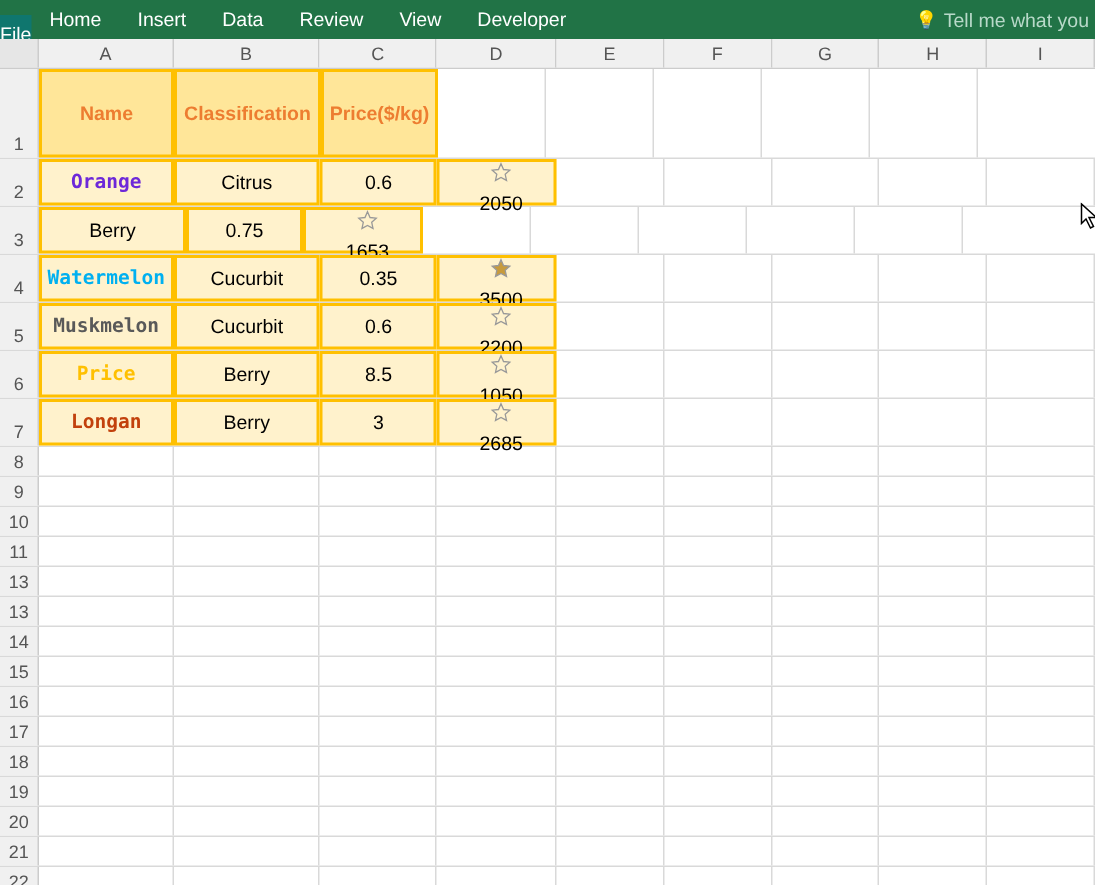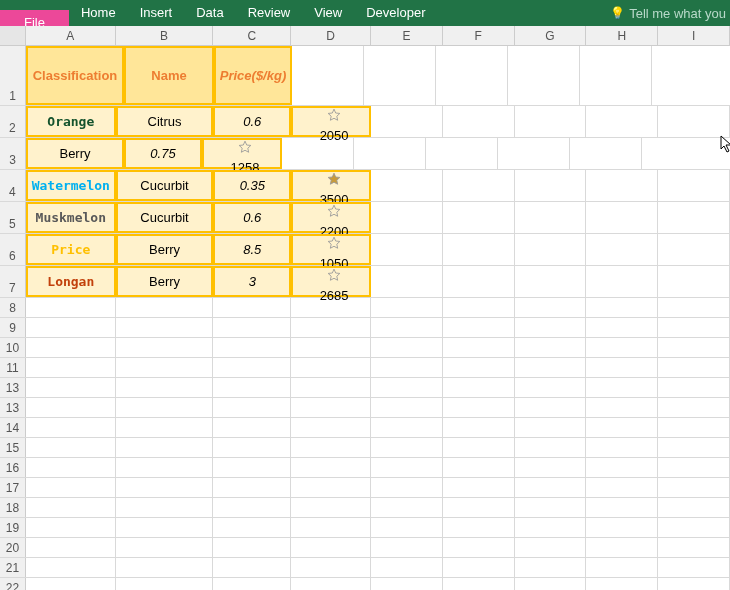--- a/index.html
+++ b/index.html
@@ -1,36 +1,36 @@
 <!DOCTYPE html>
 <html><head>
 <meta charset="utf-8">
 <style>
   * { box-sizing: border-box; margin: 0; padding: 0; }
   body { font-family: Arial, sans-serif; background: #fff; width: 730px; height: 590px; overflow: hidden; position: relative; }
   .ribbon { background: #217346; color: #fff; height: 26px; display: flex; align-items: center; font-size: 13px; }
   .ribbon-tab { padding: 0 12px; height: 26px; line-height: 26px; cursor: pointer; }
-  .ribbon-tab.file { background: #ec4899; padding: 0 24px; margin-top: 20px; }
+  .ribbon-tab.file { background: #0f766e; padding: 0 0; margin-top: 20px; }
   .tell-me { margin-left: auto; color: #b8d9c9; display: flex; align-items: center; gap: 4px; padding-right: 4px; }
   .tell-me .bulb { font-size: 12px; }
   .col-headers { display: flex; height: 20px; background: #f0f0f0; border-bottom: 1px solid #ccc; }
   .corner { width: 26px; border-right: 1px solid #ccc; background: #e6e6e6; }
   .col-h { border-right: 1px solid #ccc; text-align: center; font-size: 12px; color: #555; line-height: 20px; background: #f0f0f0; }
   .col-h.cA { width: 90px; }
   .col-h.cB { width: 98px; }
   .col-h.cC { width: 78px; }
   .col-h.cD { width: 80px; }
   .col-h.std { width: 72px; }
   .grid { position: relative; }
   .row { display: flex; border-bottom: 1px solid #d9d9d9; }
   .row-h { width: 26px; border-right: 1px solid #ccc; background: #f0f0f0; text-align: center; font-size: 12px; color: #555; display: flex; align-items: flex-end; justify-content: center; padding-bottom: 2px; }
   .cell { border-right: 1px solid #d9d9d9; font-size: 13px; display: flex; align-items: center; }
   .cell.cA { width: 90px; }
   .cell.cB { width: 98px; }
-  .cell.cC { width: 78px; font-style: italic; }
+  .cell.cC { width: 78px; }
   .cell.cD { width: 80px; }
   .cell.std { width: 72px; }
   .r0 { height: 60px; }
   .rd { height: 32px; }
   .re { height: 20px; }
   
   .thcell { background: #ffe699; color: #ed7d31; font-weight: bold; border: 2px solid #ffc000 !important; justify-content: center; text-align: center; }
   .tdcell { background: #fff2cc; border: 2px solid #ffc000 !important; justify-content: center; }
   .tdcell.name { font-weight: bold; font-family: Consolas, monospace; }
   .tdD { justify-content: flex-start; padding-left: 6px; gap: 6px; flex-direction: column; }
@@ -64,32 +64,32 @@
   <div class="col-h std">E</div>
   <div class="col-h std">F</div>
   <div class="col-h std">G</div>
   <div class="col-h std">H</div>
   <div class="col-h std">I</div>
 </div>
 
 <div class="grid" id="grid">
     <div class="row r0">
       <div class="row-h">1</div>
+      <div class="cell cA thcell">Name</div>
       <div class="cell cB thcell">Classification</div>
-      <div class="cell cA thcell">Name</div>
       <div class="cell cC thcell">Price($/kg)</div>
       <div class="cell std"></div>
       <div class="cell std"></div>
       <div class="cell std"></div>
       <div class="cell std"></div>
       <div class="cell std"></div>
     </div>
     <div class="row rd">
       <div class="row-h">2</div>
-      <div class="cell cA tdcell name" style="color:#14532d">Orange</div>
+      <div class="cell cA tdcell name" style="color:#6d28d9">Orange</div>
       <div class="cell cB tdcell">Citrus</div>
       <div class="cell cC tdcell">0.6</div>
       <div class="cell cD tdcell tdD">
         <span class="star-icon"><svg viewBox="0 0 24 24">
             <path d="M12 2 L14.9 8.6 L22 9.3 L16.8 14.1 L18.3 21 L12 17.6 L5.7 21 L7.2 14.1 L2 9.3 L9.1 8.6 Z" fill="none" stroke="#999" stroke-width="1.5"></path>
           </svg></span>
         <span>2050</span>
       </div>
       <div class="cell std"></div>
       <div class="cell std"></div>
@@ -98,21 +98,21 @@
       <div class="cell std"></div>
     </div>
     <div class="row rd">
       <div class="row-h">3</div>
       <div class="cell cB tdcell">Berry</div>
       <div class="cell cC tdcell">0.75</div>
       <div class="cell cD tdcell tdD">
         <span class="star-icon"><svg viewBox="0 0 24 24">
             <path d="M12 2 L14.9 8.6 L22 9.3 L16.8 14.1 L18.3 21 L12 17.6 L5.7 21 L7.2 14.1 L2 9.3 L9.1 8.6 Z" fill="none" stroke="#999" stroke-width="1.5"></path>
           </svg></span>
-        <span>1258</span>
+        <span>1653</span>
       </div>
       <div class="cell std"></div>
       <div class="cell std"></div>
       <div class="cell std"></div>
       <div class="cell std"></div>
       <div class="cell std"></div>
     </div>
     <div class="row rd">
       <div class="row-h">4</div>
       <div class="cell cA tdcell name" style="color:#00b0f0">Watermelon</div>

